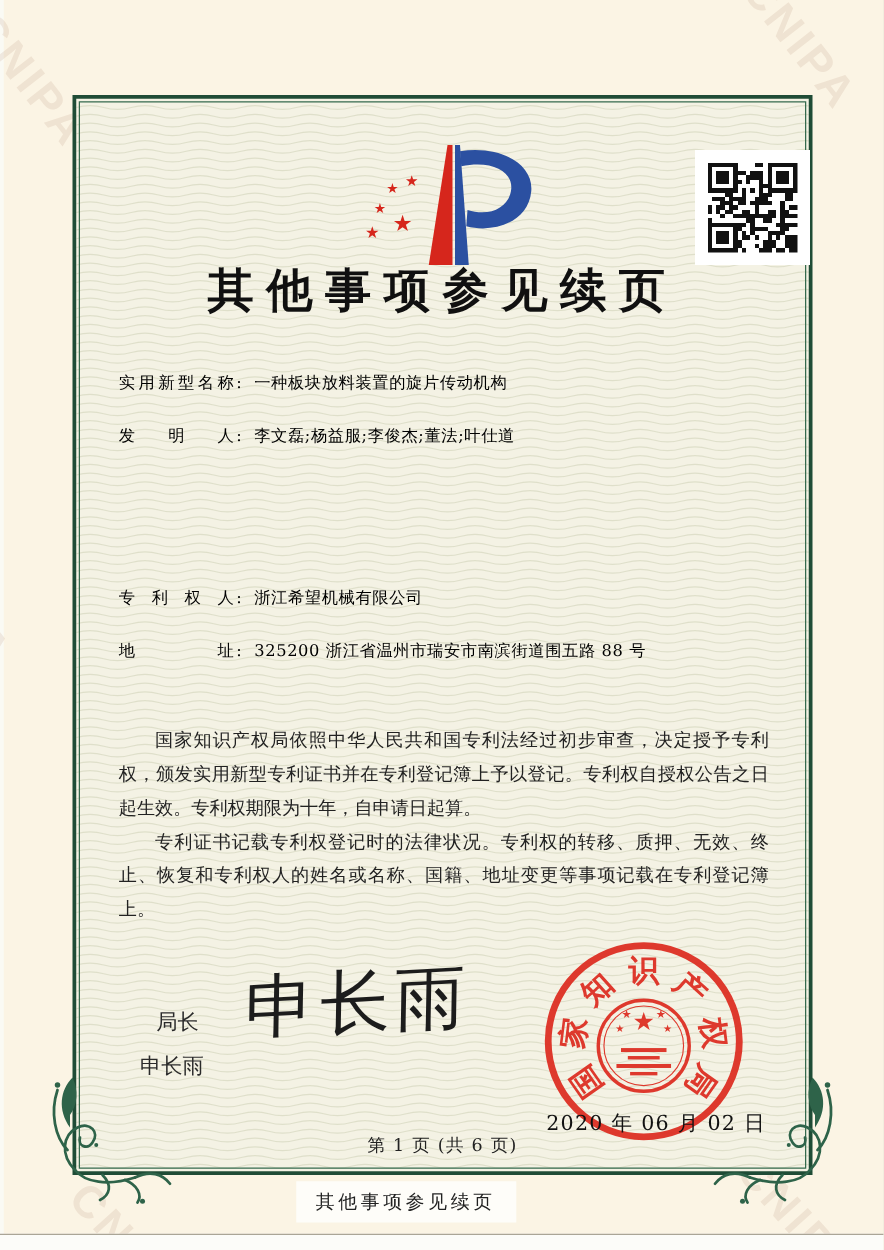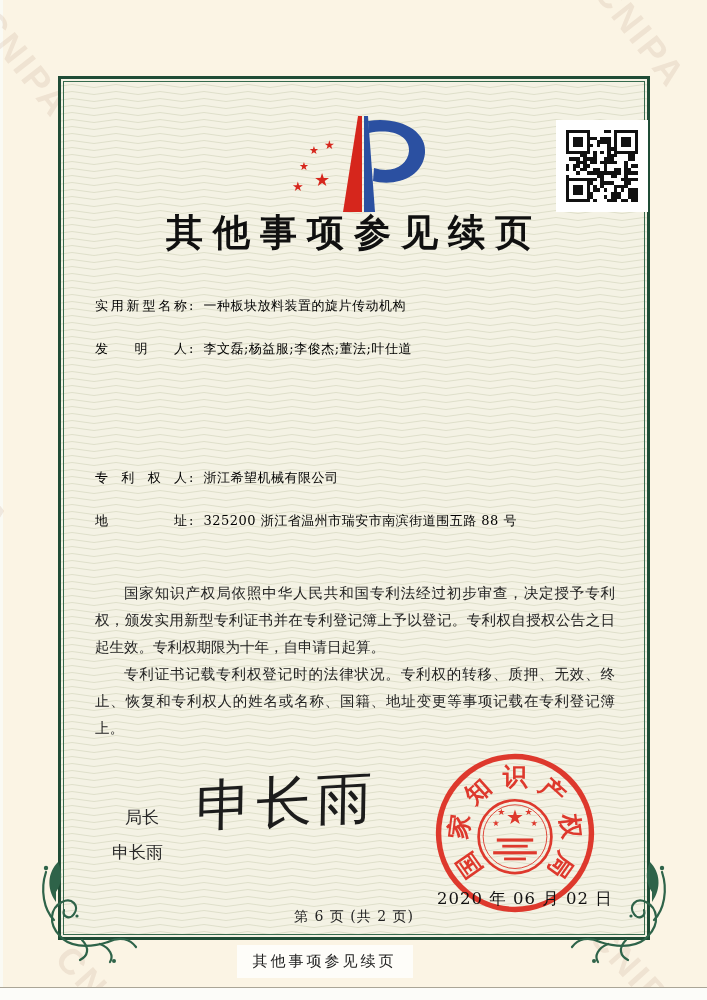--- a/index.html
+++ b/index.html
@@ -395,21 +395,21 @@
           </g>
           <rect x="80" y="106" width="40" height="3.5" stroke="none"></rect>
           <rect x="86" y="113" width="28" height="3" stroke="none"></rect>
           <rect x="76" y="120" width="48" height="3.5" stroke="none"></rect>
           <rect x="88" y="127" width="24" height="3" stroke="none"></rect>
         </g>
       </svg>
     </div>
     <div class="seal-date">2020 年 06 月 02 日</div>
 
-    <div class="page-number">第 6 页 (共 2 页)</div>
+    <div class="page-number">第 1 页 (共 6 页)</div>
   </div>
 
   <svg class="flourish flourish-bl" viewBox="0 0 110 140">
     <g fill="none" stroke="#2e6349" stroke-width="2.2" stroke-linecap="round">
       <path d="M 78 118 C 56 125 38 122 30 112"></path>
       <path d="M 30 112 C 18 100 20 84 32 78 C 42 73 50 82 44 90 C 40 96 32 93 34 86"></path>
       <path d="M 24 96 C 14 86 10 66 16 48"></path>
       <path d="M 52 116 C 60 124 58 132 50 136"></path>
       <path d="M 70 120 C 80 124 84 132 80 138"></path>
       <path d="M 78 118 C 90 112 100 115 106 123"></path>

